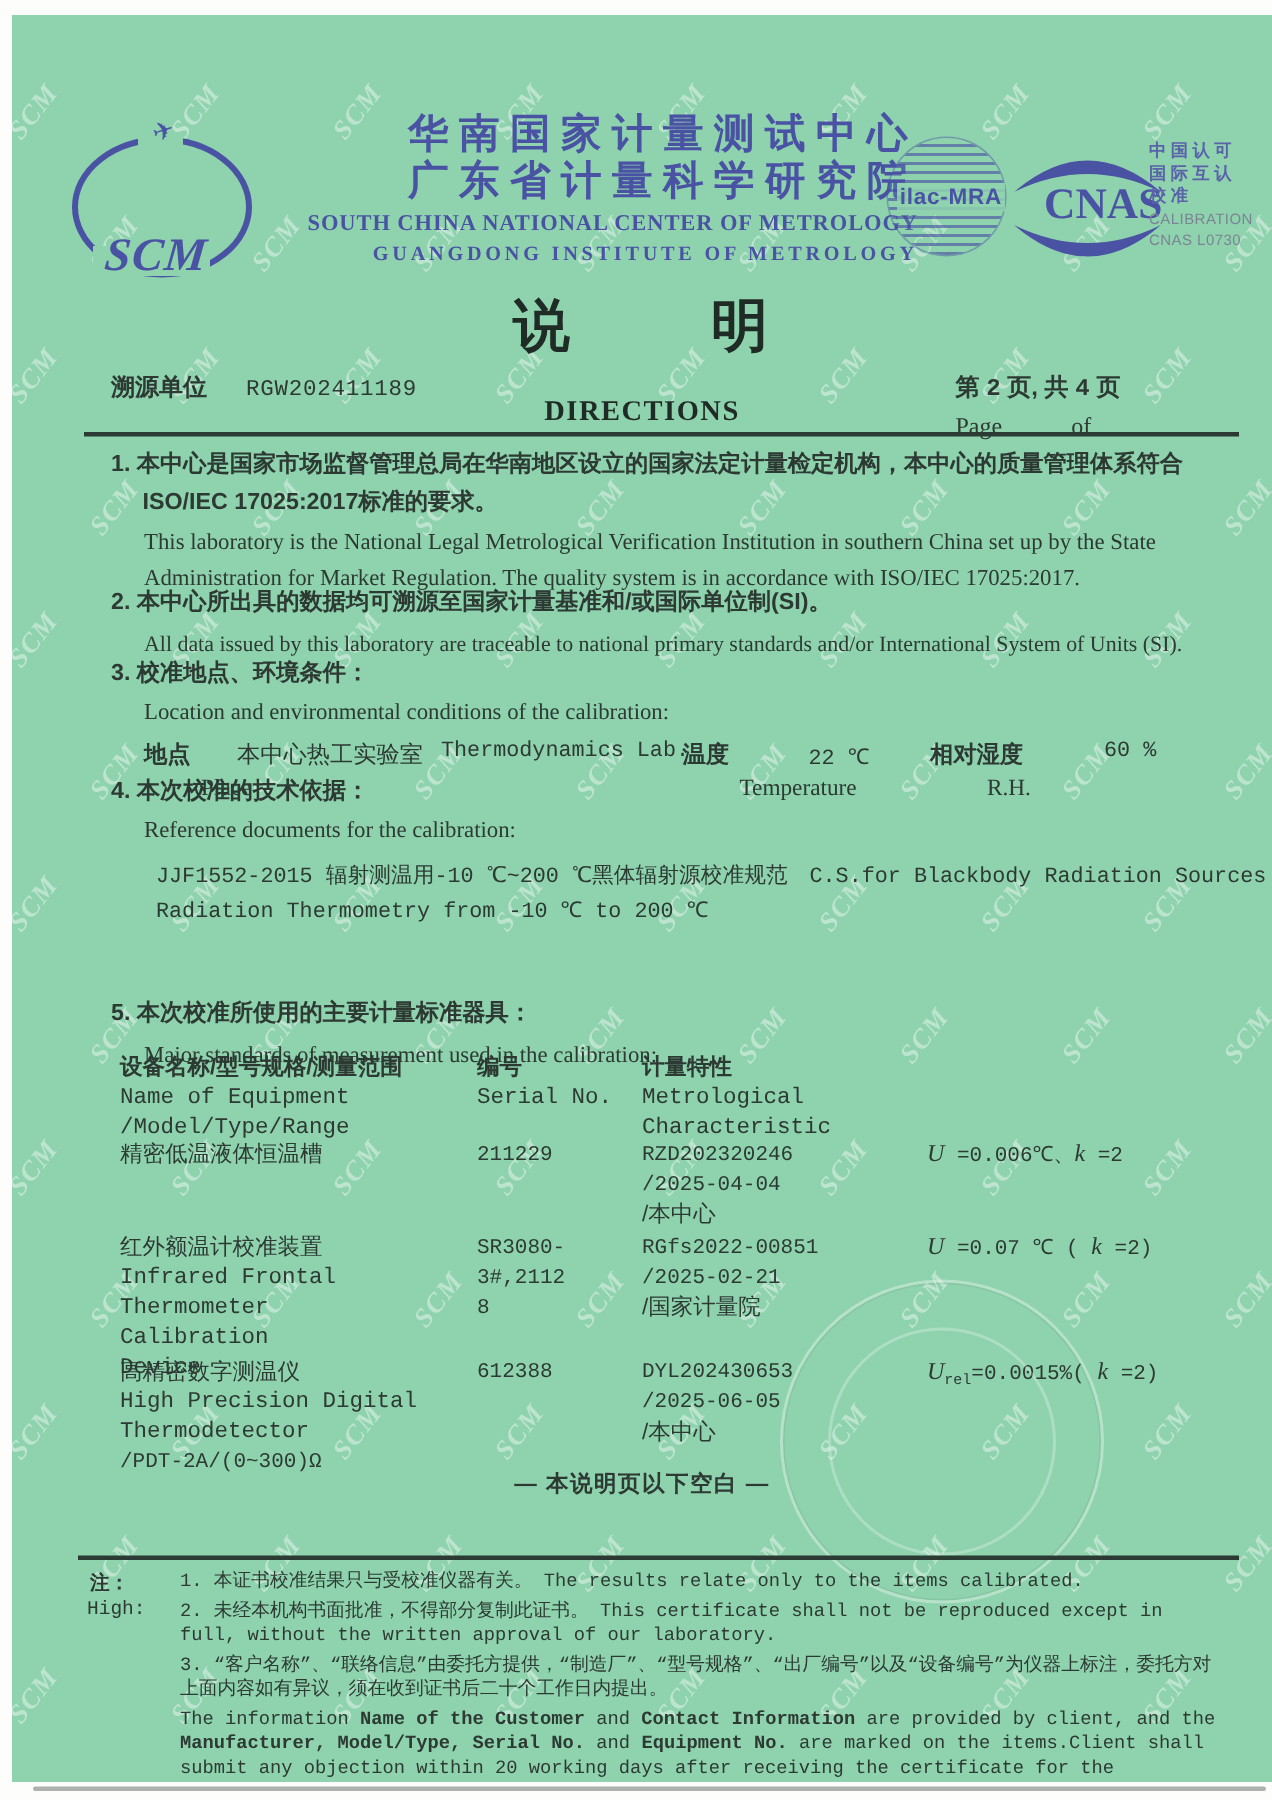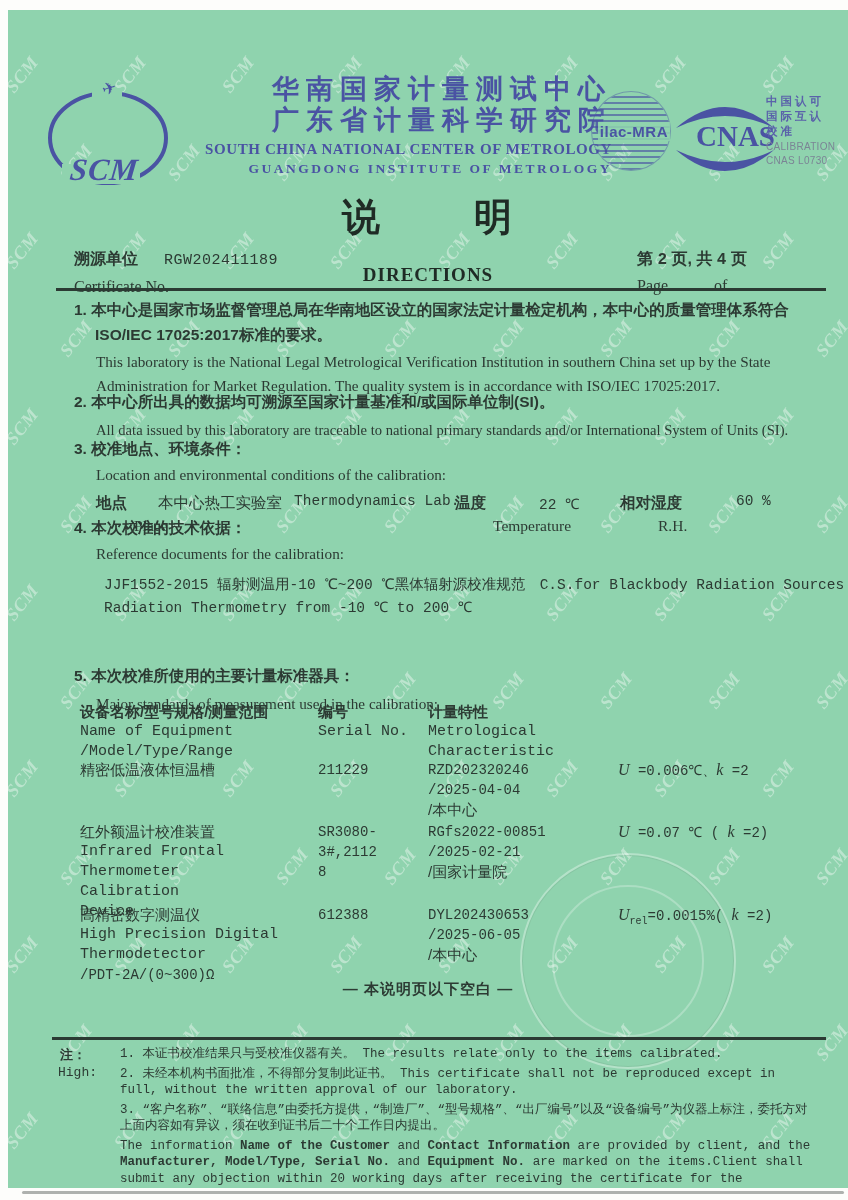--- a/index.html
+++ b/index.html
@@ -259,21 +259,20 @@
 
     <div class="doc-title">
       <span>说</span><span class="tgap">明</span>
     </div>
 
     <div class="cert-row">
       <div class="cert-left">
         <div>
           <span class="cn">溯源单位</span><span class="mono certno">RGW202411189</span>
         </div>
-        <div class="serif">Certificate No.</div>
       </div>
       <div class="directions serif b">DIRECTIONS</div>
       <div class="cert-right">
         <div class="cn">
           <span>第</span>
           <span class="mono">2</span>
           <span>页, 共</span>
           <span class="mono">4</span>
           <span>页</span>
         </div>

